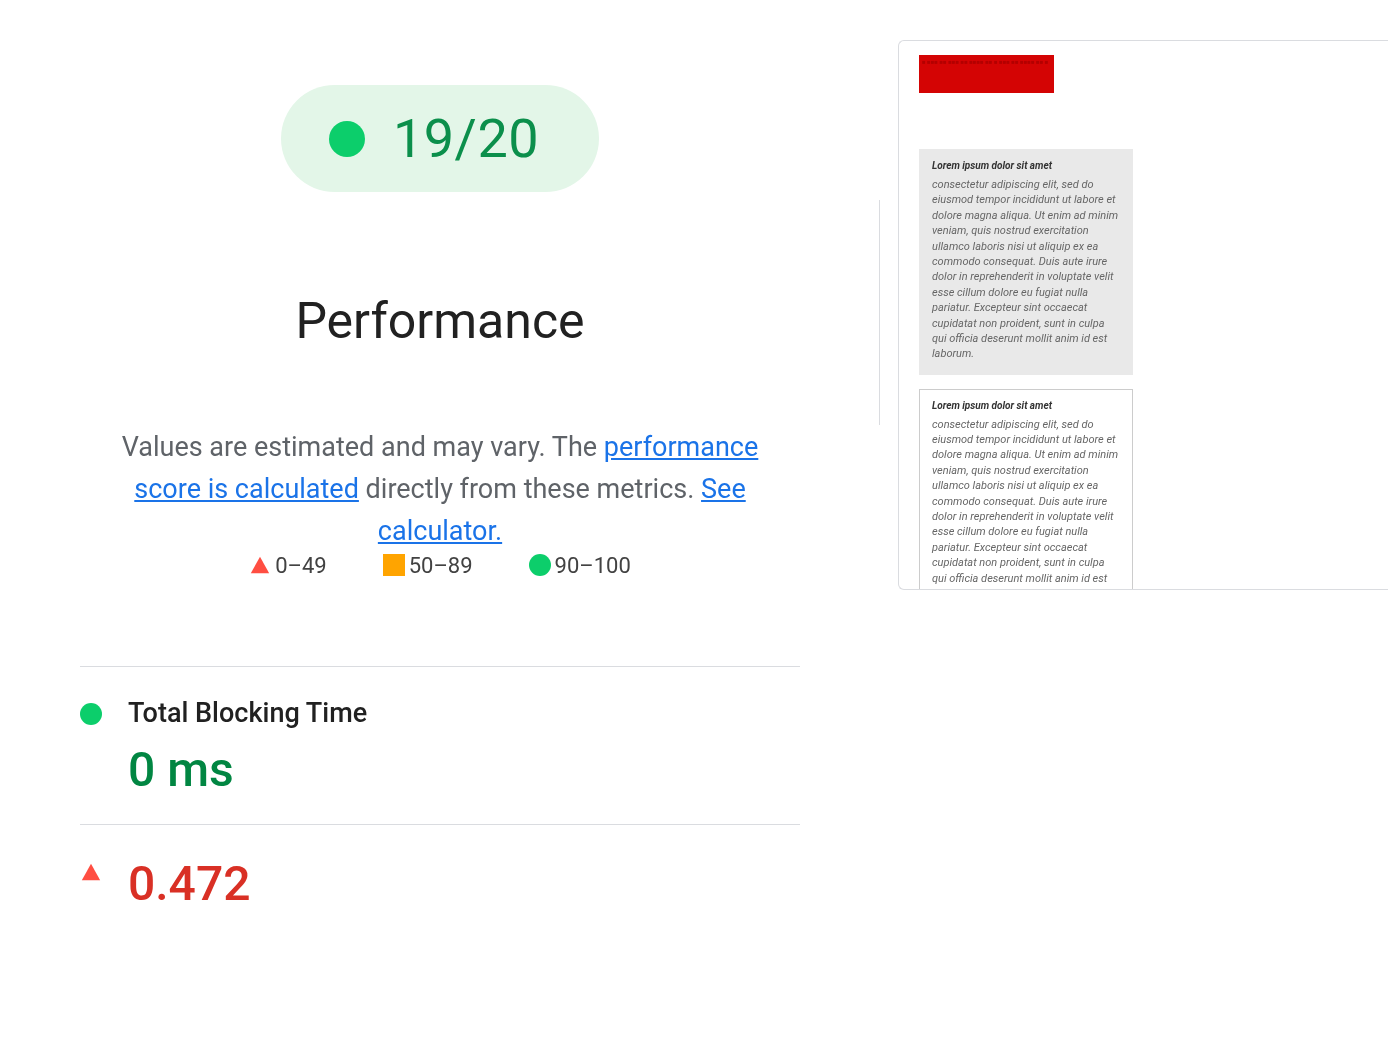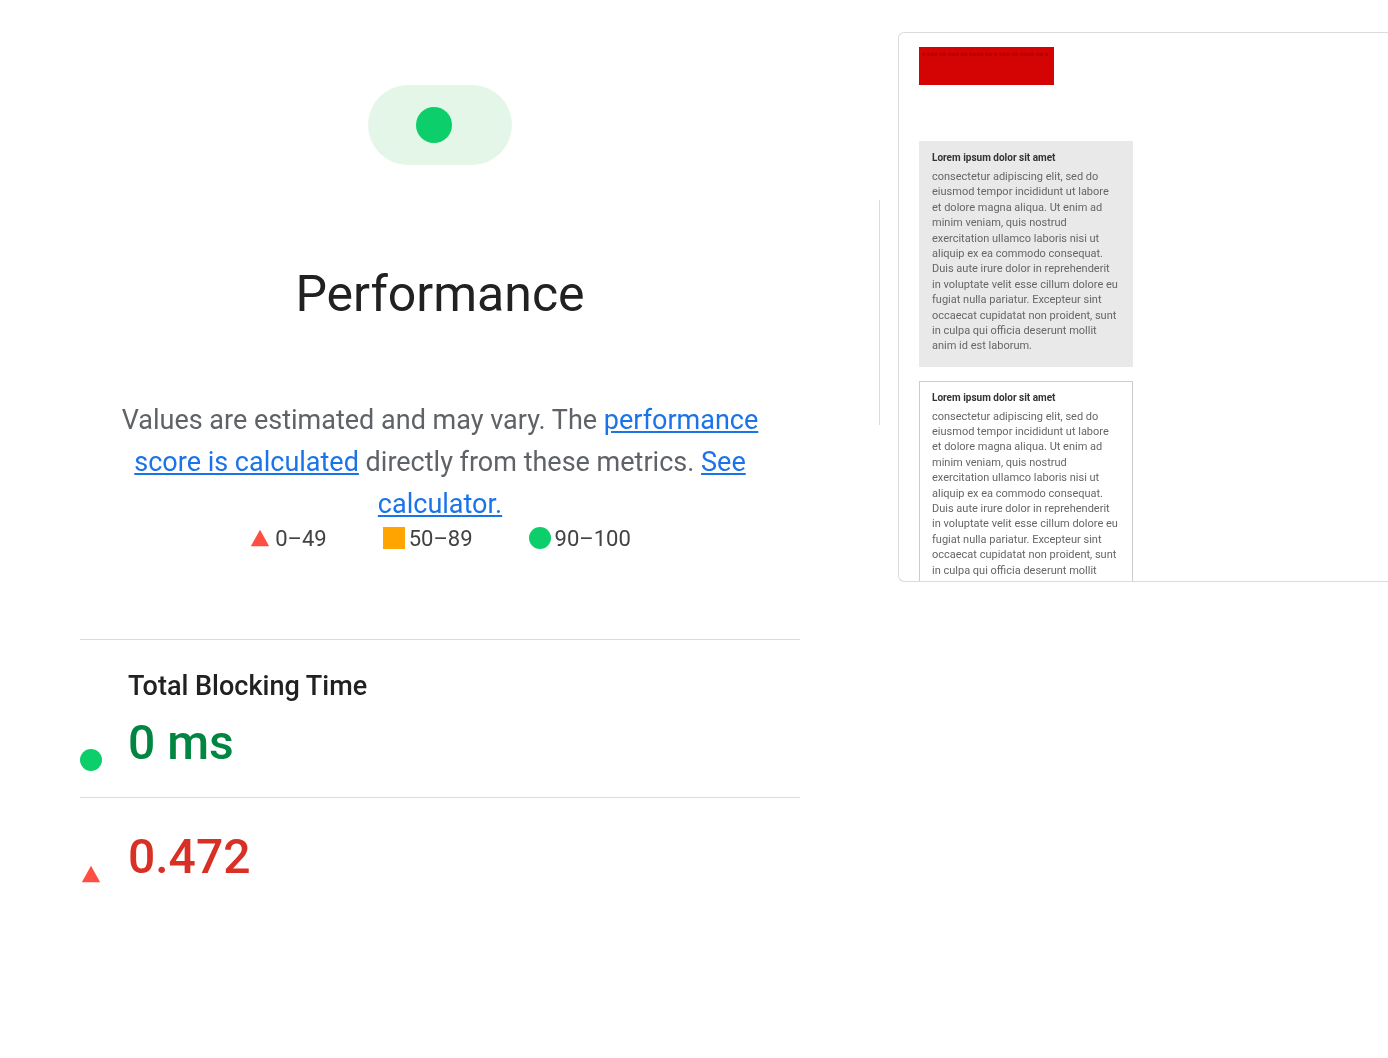--- a/index.html
+++ b/index.html
@@ -94,21 +94,21 @@
     .legend-icon.circle { background: #0cce6b; border-radius: 50%; }
     
     .metrics {
       width: 100%;
       margin-top: 0;
     }
     .metric-row {
       border-top: 1px solid #dadce0;
       padding: 30px 0 26px 0;
       display: flex;
-      align-items: flex-end;
+      align-items: flex-start;
       gap: 26px;
     }
     .metric-icon {
       width: 22px;
       height: 22px;
       margin-top: 6px;
       flex-shrink: 0;
     }
     .metric-icon.circle { background: #0cce6b; border-radius: 50%; }
     .metric-body { flex: 1; }
@@ -129,22 +129,23 @@
       position: absolute;
       right: 0;
       top: 200px;
       height: 225px;
       width: 1px;
       background: #dadce0;
     }
     
     .right-pane {
       flex: 1;
-      padding-top: 32px;
+      padding-top: 40px;
       padding-left: 18px;
+      font-style: italic;
     }
     
     .screenshot-thumb {
       width: 490px;
       height: 550px;
       border: 1px solid #dadce0;
       border-right: none;
       border-radius: 6px 0 0 6px;
       background: #fff;
       padding: 14px 20px;
@@ -189,20 +190,21 @@
     }
   </style>
 </head>
 <body>
 
 <div class="main-layout">
   <div class="left-pane">
 
     <div class="score-badge">
       <span class="dot"></span>
+      <span class="score-text">19/20</span>
     </div>
 
     <div class="section-title">Performance</div>
 
     <div class="description">
       <span>Values are estimated and may vary. The </span><a href="#">performance score is calculated</a><span> directly from these metrics. </span><a href="#">See calculator.</a>
     </div>
 
     <div class="legend">
       <div class="legend-item">

